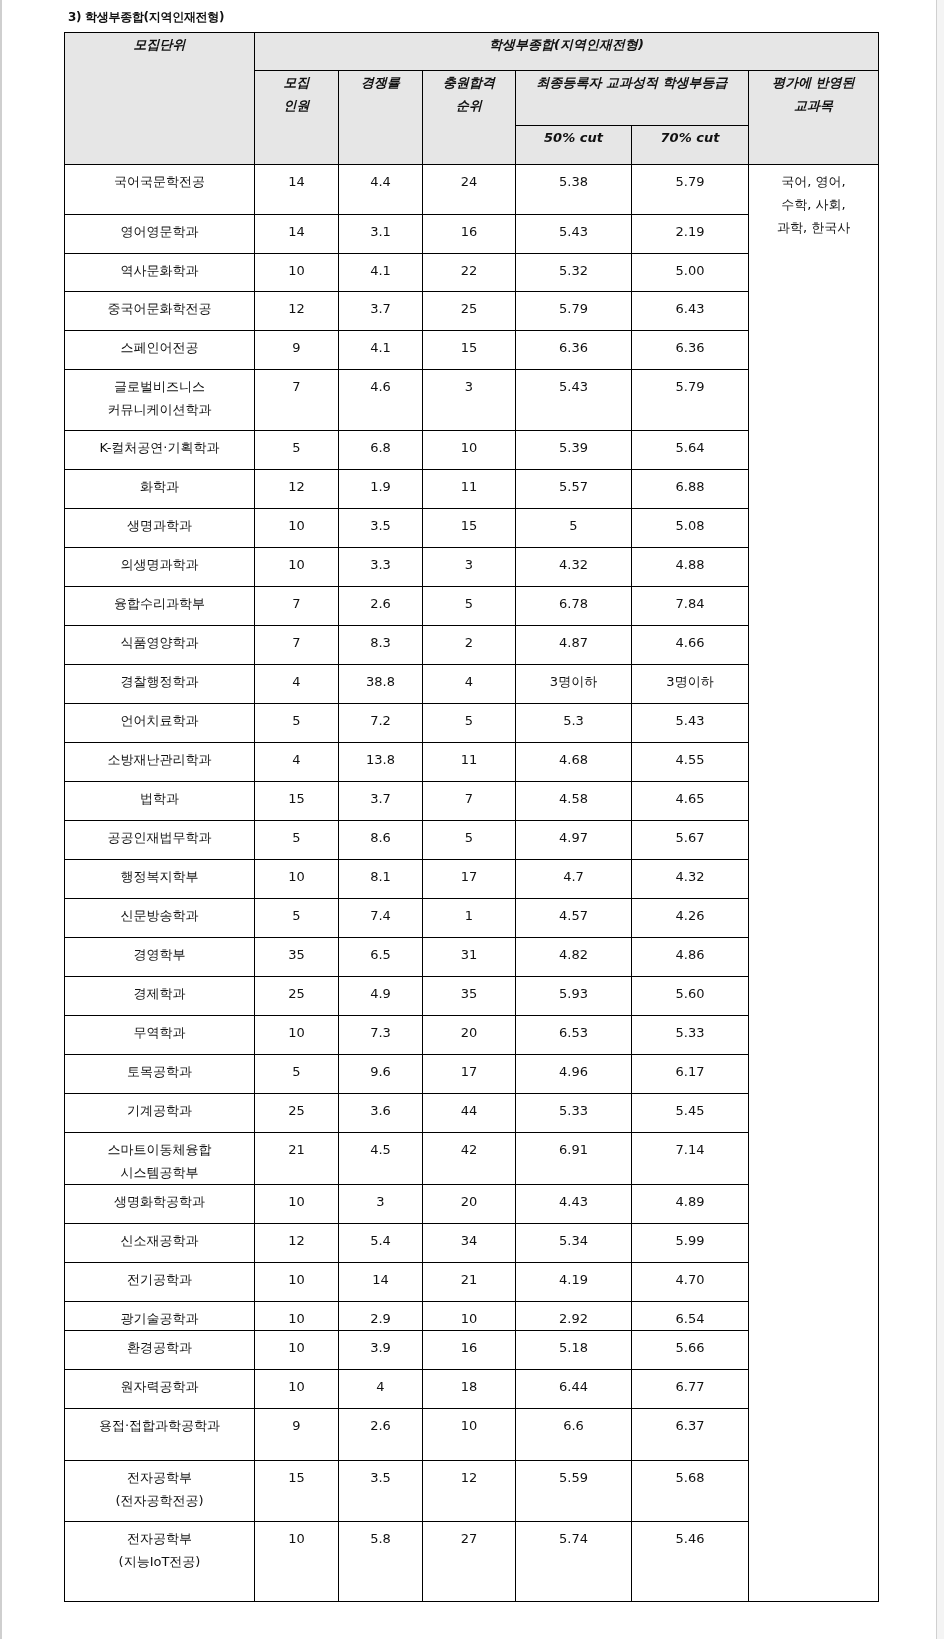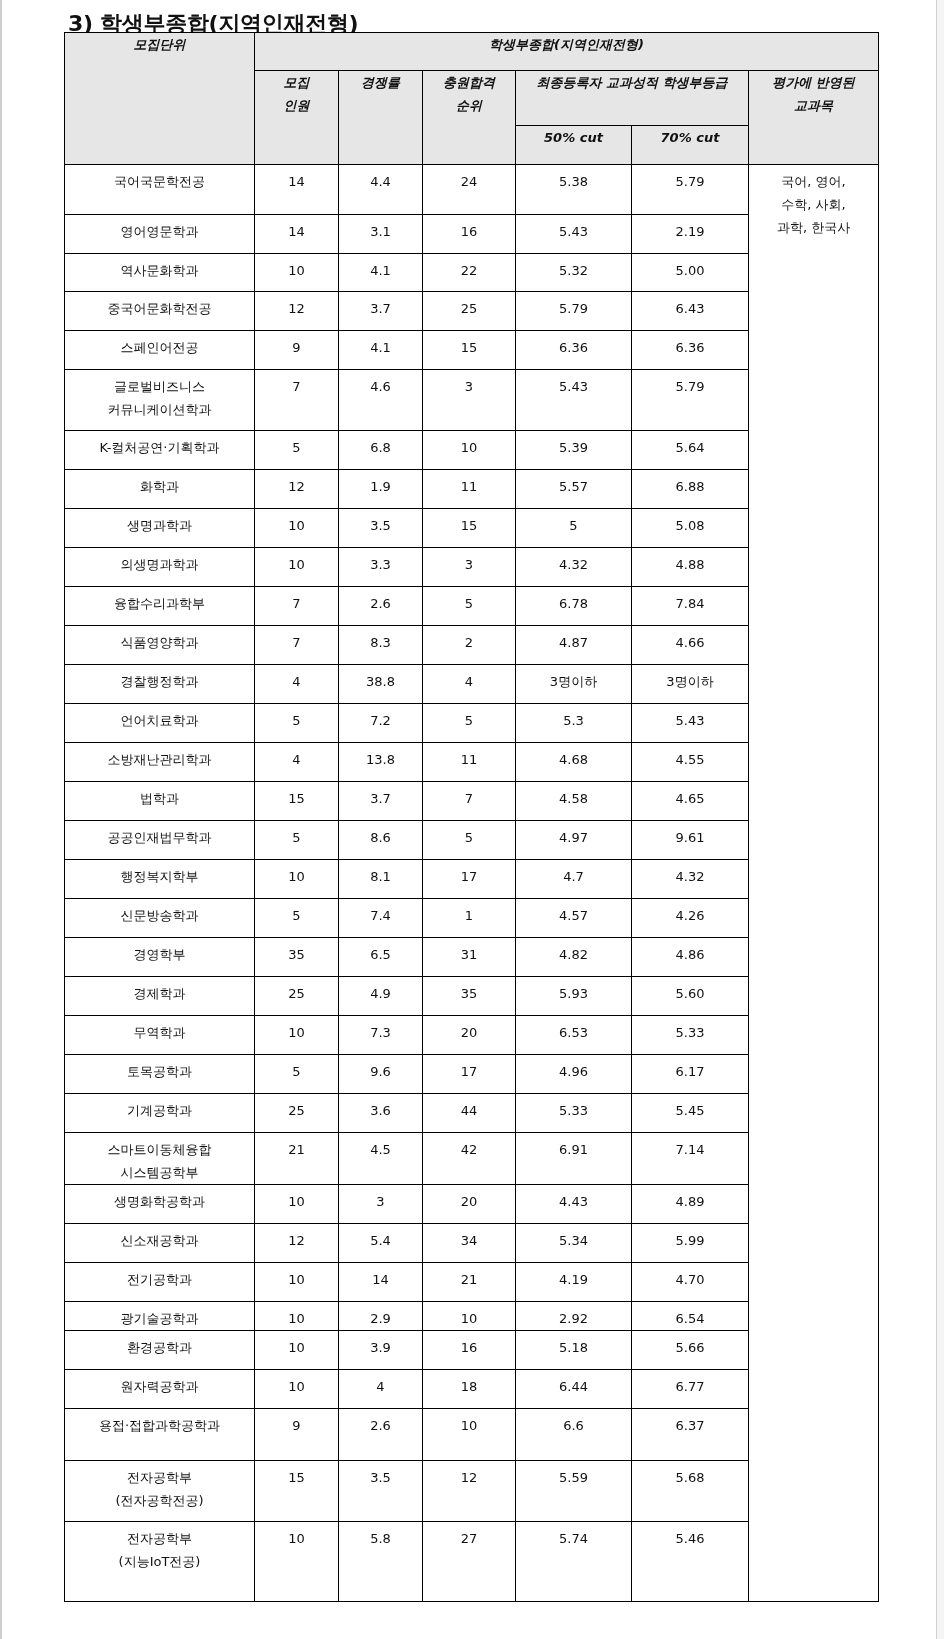--- a/index.html
+++ b/index.html
@@ -8,21 +8,21 @@
     background: #ffffff;
     font-family: "DejaVu Sans", "Liberation Sans", sans-serif;
     color: #111;
     position: relative;
   }
   .left-edge { position: absolute; left: 0; top: 0; width: 2px; height: 1639px; background: #cfcfcf; }
   .right-rule { position: absolute; left: 936px; top: 0; width: 1px; height: 1639px; background: #d0d0d0; }
   .right-strip { position: absolute; left: 937px; top: 0; width: 7px; height: 1639px; background: #f4f4f4; }
   .section-title {
     position: absolute; left: 68px; top: 9px;
-    font-size: 22px; font-weight: bold; letter-spacing: -0.3px;
+    font-size: 12px; font-weight: bold; letter-spacing: -0.3px;
     margin: 0;
   }
   table.grid {
     position: absolute; left: 64px; top: 32px;
     border-collapse: collapse; table-layout: fixed;
     width: 814px;
     font-size: 13px;
   }
   table.grid th, table.grid td {
     border: 1.5px solid #000;
@@ -209,21 +209,21 @@
         <td>7</td>
         <td>4.58</td>
         <td>4.65</td>
       </tr>
       <tr style="height: 39px;">
         <td class="dept">공공인재법무학과</td>
         <td>5</td>
         <td>8.6</td>
         <td>5</td>
         <td>4.97</td>
-        <td>9.61</td>
+        <td>5.67</td>
       </tr>
       <tr style="height: 39px;">
         <td class="dept">행정복지학부</td>
         <td>10</td>
         <td>8.1</td>
         <td>17</td>
         <td>4.7</td>
         <td>4.32</td>
       </tr>
       <tr style="height: 39px;">

